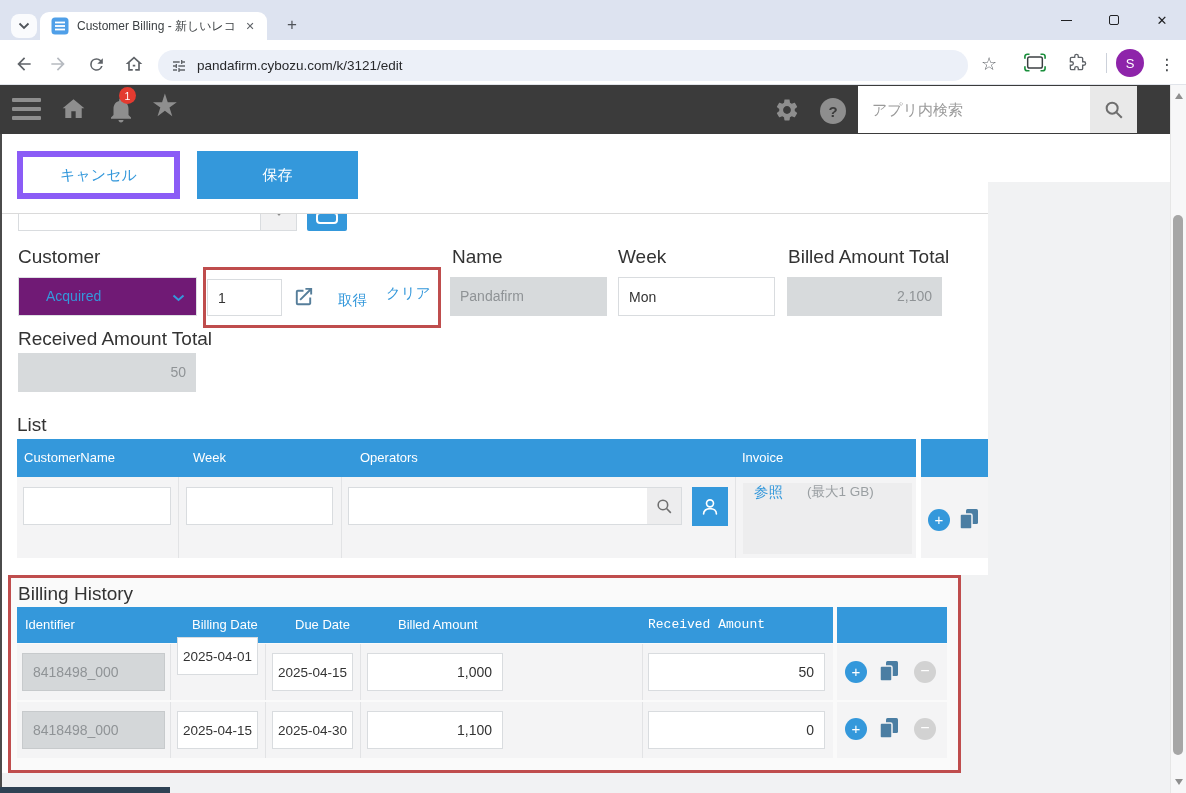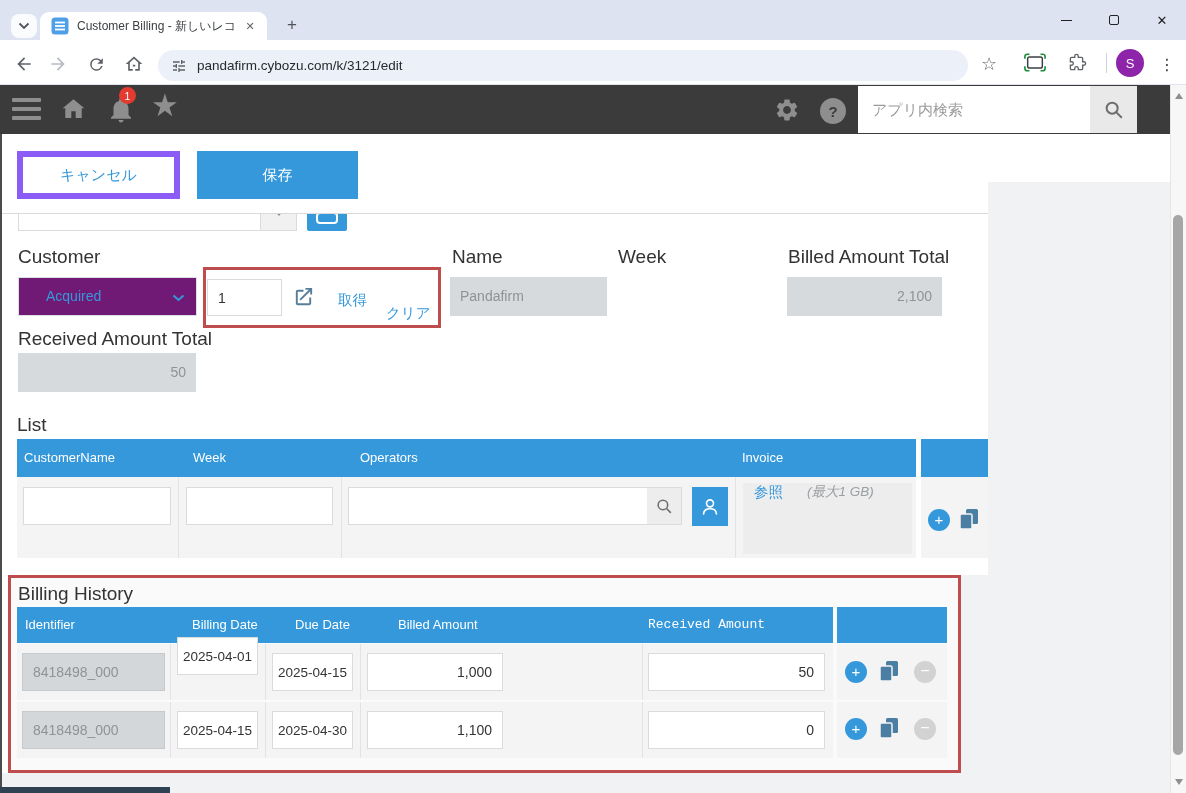--- a/index.html
+++ b/index.html
@@ -207,26 +207,27 @@
   </div>
 
   <div class="abs redbox" style="left:203px; top:267px; width:238px; height:61px;"></div>
   <input class="abs field-input" style="left: 207px; top: 279px; width: 75px; height: 37px;" value="1">
   <div class="abs" style="left:292px; top:285px;">
     <svg width="23" height="23" viewBox="0 0 24 24">
         <path d="M18 19H6V7h6V5H6a2 2 0 0 0-2 2v12a2 2 0 0 0 2 2h12c1.1 0 2-.9 2-2v-6h-2v6zM14 3v2h3.59l-9.83 9.83 1.41 1.41L19 6.41V10h2V3h-7z" fill="#567e9a"></path>
       </svg>
   </div>
   <span class="abs link" style="left:338px; top:291px;">取得</span>
-  <span class="abs link" style="left:386px; top:304px;">クリア</span>
+  <span class="abs link" style="left:386px; top:284px;">クリア</span>
 
   <div class="abs label" style="left:452px; top:246px;">Name</div>
   <div class="abs field-disabled" style="left:450px; top:277px; width:157px; height:39px;">Pandafirm</div>
 
   <div class="abs label" style="left:618px; top:246px;">Week</div>
+  <input class="abs field-input" style="left: 618px; top: 277px; width: 157px; height: 39px;" value="Mon">
 
   <div class="abs label" style="left:788px; top:246px;">Billed Amount Total</div>
   <div class="abs field-disabled num" style="left:787px; top:277px; width:155px; height:39px;">2,100</div>
 
   <div class="abs label" style="left:18px; top:328px;">Received Amount Total</div>
   <div class="abs field-disabled num" style="left:18px; top:353px; width:178px; height:39px;">50</div>
 
   <div class="abs label" style="left:17px; top:414px;">List</div>
   <div class="abs thead" style="left:17px; top:439px; width:899px; height:38px;"></div>
   <div class="abs thead" style="left:921px; top:439px; width:67px; height:38px;"></div>
@@ -251,21 +252,21 @@
       </svg>
   </div>
   <div class="abs" style="left:692px; top:487px; width:36px; height:39px; background:#3498db; display:flex; align-items:center; justify-content:center;">
     <svg width="22" height="22" viewBox="0 0 24 24">
         <circle cx="12" cy="8" r="3.8" fill="none" stroke="#fff" stroke-width="1.8"></circle>
         <path d="M5 19.5c0-3.6 3.1-5.8 7-5.8s7 2.2 7 5.8" fill="none" stroke="#fff" stroke-width="1.8" stroke-linecap="round"></path>
       </svg>
   </div>
   <div class="abs" style="left:743px; top:483px; width:169px; height:71px; background:#ededee; display:flex; align-items:flex-start; padding-left:11px; gap:24px;">
     <span class="link">参照</span>
-    <span style="font-size:13.5px; color:#9a9fa2;font-style:italic;">(最大1 GB)</span>
+    <span style="font-size:13.5px; color:#9a9fa2;">(最大1 GB)</span>
   </div>
   <div class="abs icon-plus" style="left:928px; top:509px;">+</div>
   <div class="abs" style="left:959px; top:508px;">
     <svg width="20" height="22" viewBox="0 0 20 22">
         <rect x="7" y="1" width="12" height="15" rx="1.5" fill="#4b7ea3"></rect>
         <rect x="1" y="6" width="12" height="15" rx="1.5" fill="#4b7ea3" stroke="#f4f4f5" stroke-width="1.5"></rect>
       </svg>
   </div>
 
   <div class="abs" style="left:8px; top:575px; width:953px; height:198px; background:#fafafa; border:3px solid #bf4d4d;"></div>

